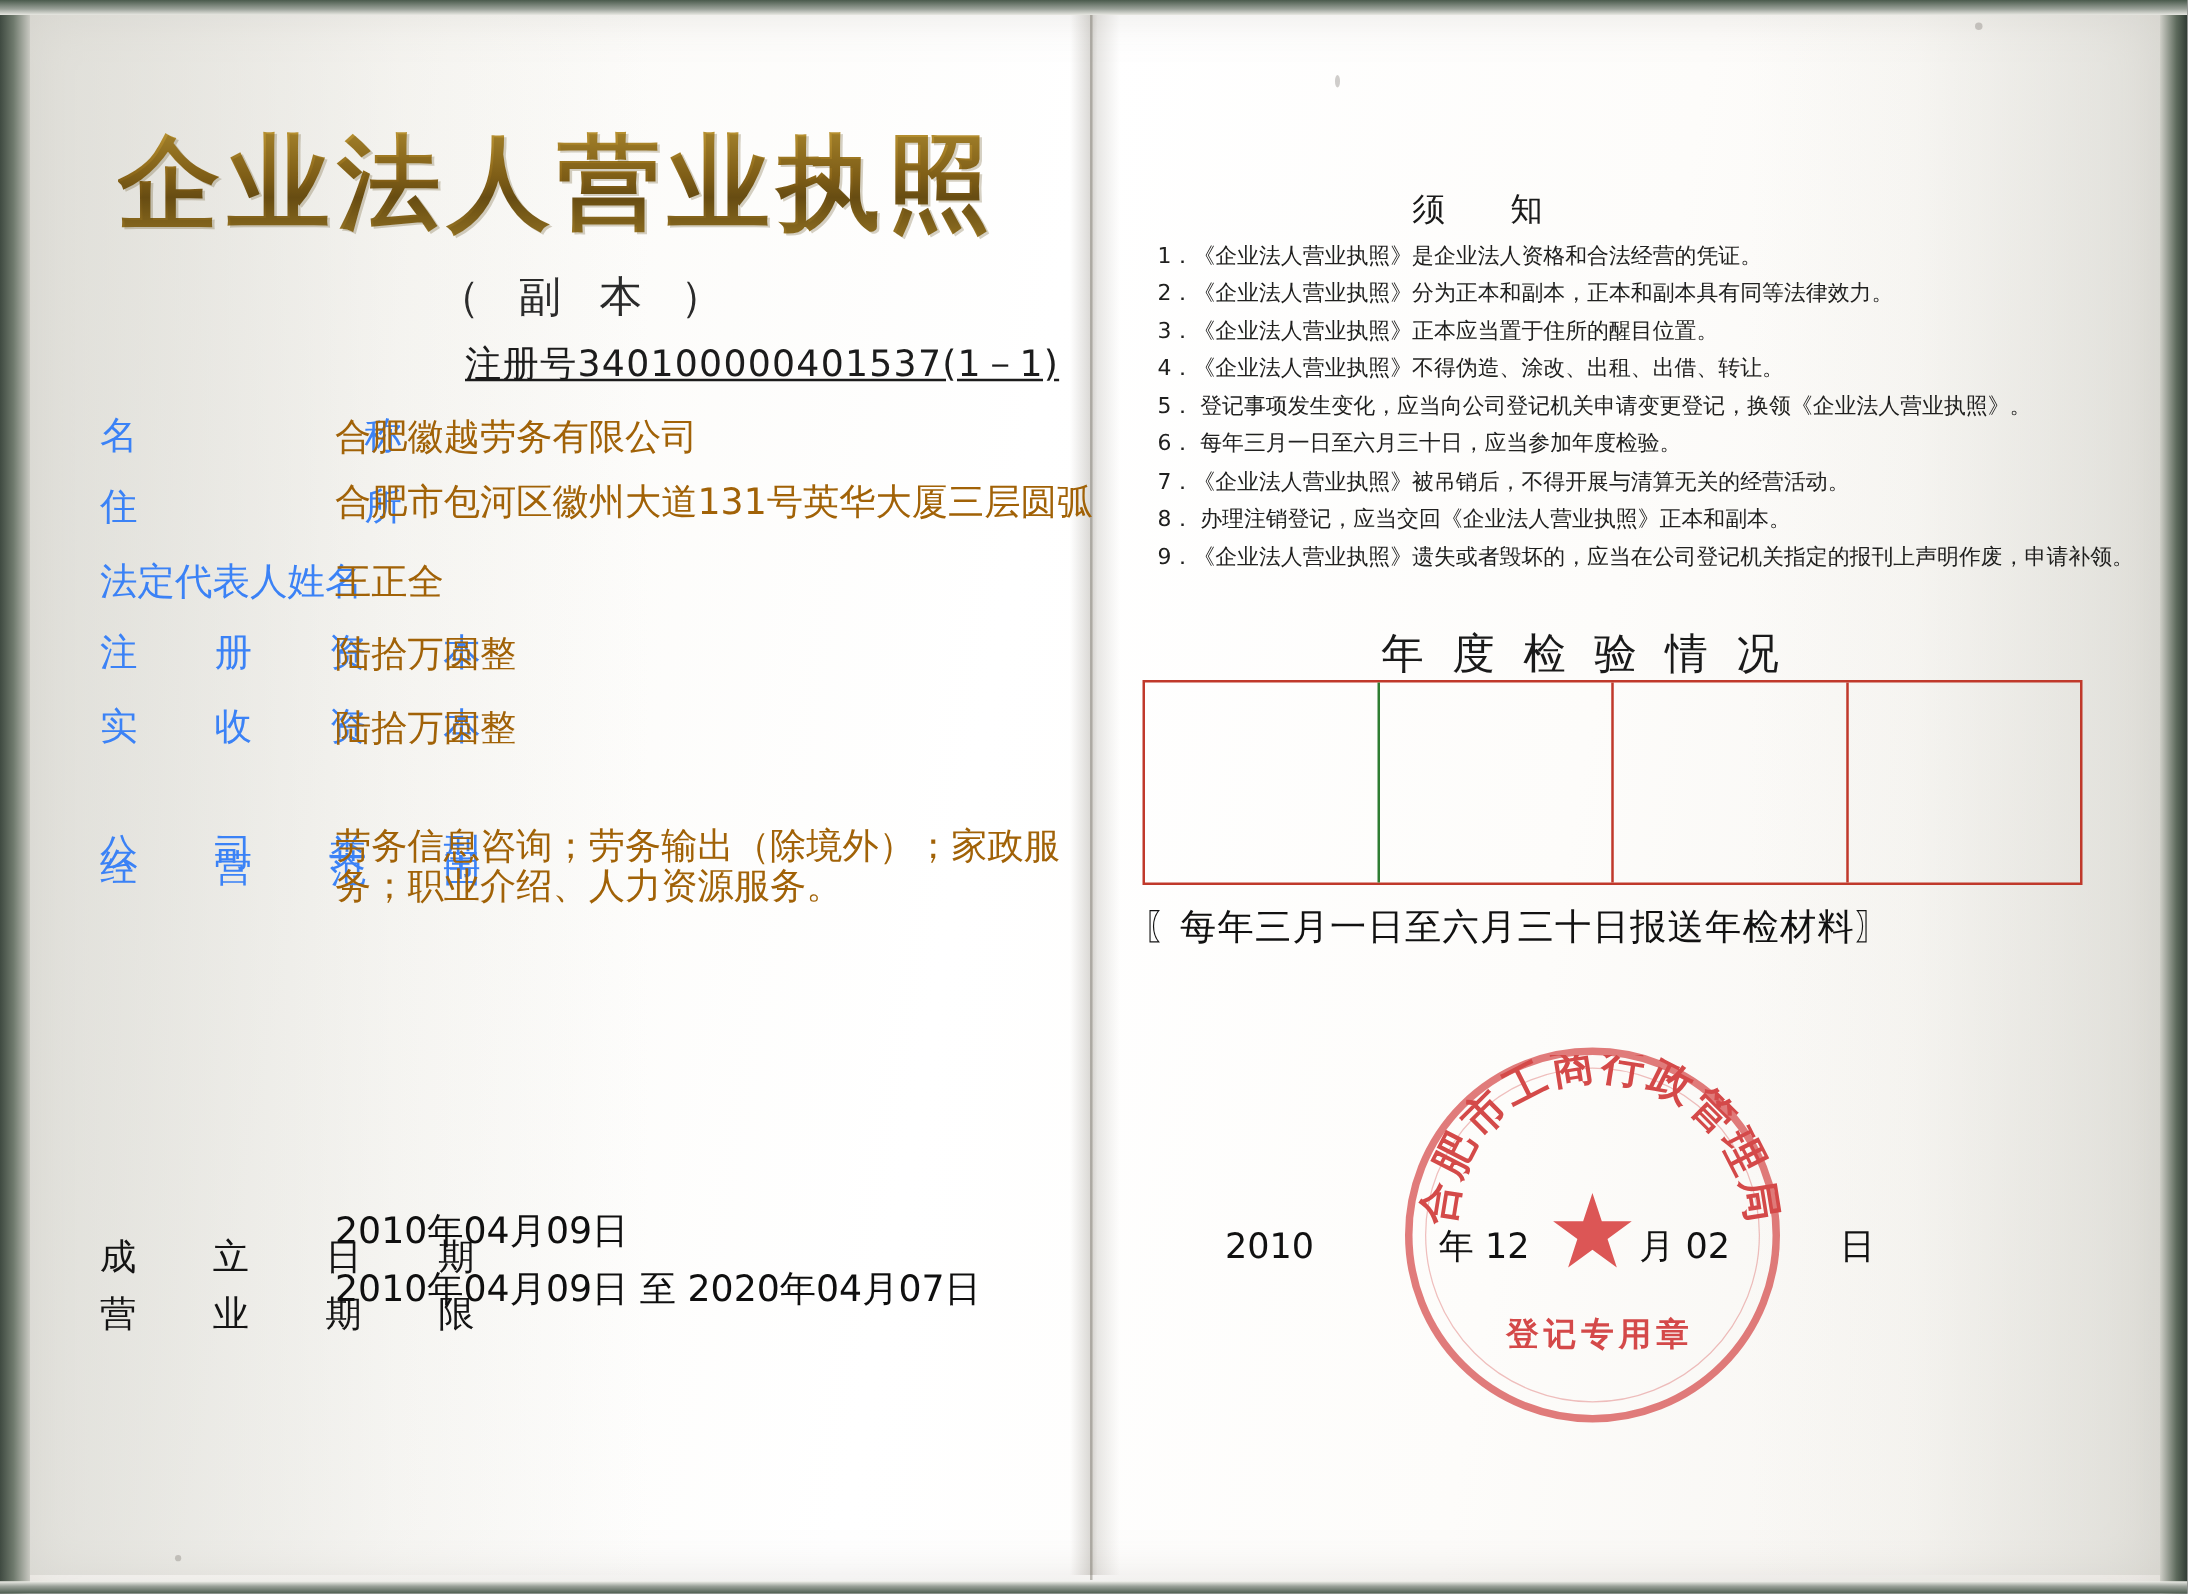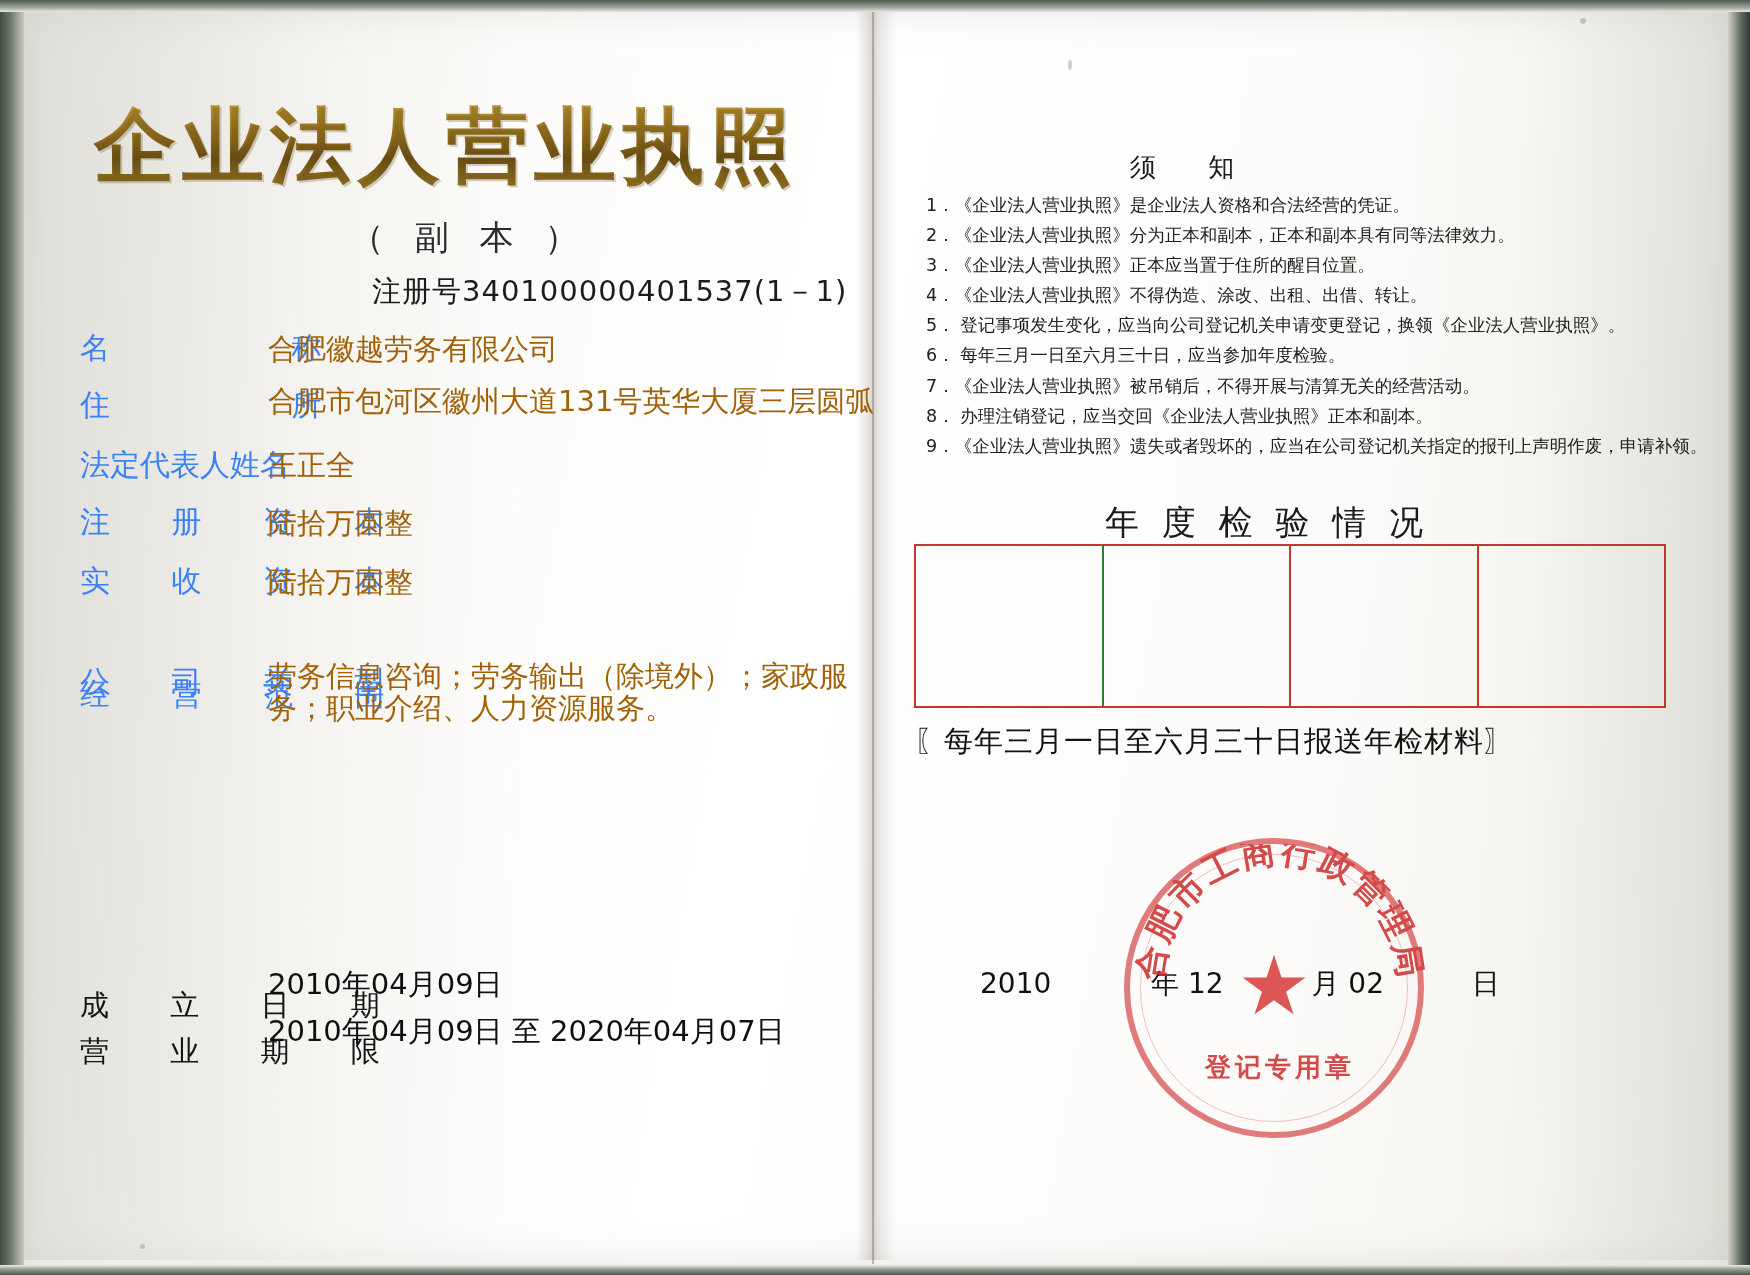--- a/index.html
+++ b/index.html
@@ -114,20 +114,21 @@
     white-space: nowrap;
   }
   .reg-no {
     position: absolute;
     left: 352px;
     top: 262px;
     font-size: 29px;
     color: #1c1c1c;
     letter-spacing: 1px;
     white-space: nowrap;
+    text-decoration: underline;
   }
   .f-label {
     position: absolute;
     font-size: 30px;
     color: #3b82f6;
     white-space: nowrap;
     font-weight: 500;
   }
   .f-label.spread2 { letter-spacing: 86px; }
   .f-label.spread3 { letter-spacing: 26px; }
@@ -221,21 +222,21 @@
     white-space: nowrap;
   }
   .issue-date {
     position: absolute;
     left: 80px;
     top: 955px;
     font-size: 28px;
     color: #111;
     white-space: nowrap;
   }
-  .issue-date span { display: inline-block; }
+  .issue-date span { display: inline-block; margin-top: 13px; }
   .d-gap1 { width: 82px; }
   .d-gap2 { width: 70px; }
 
   
   .seal {
     position: absolute;
     left: 224px;
     top: 828px;
     width: 300px;
     height: 300px;

